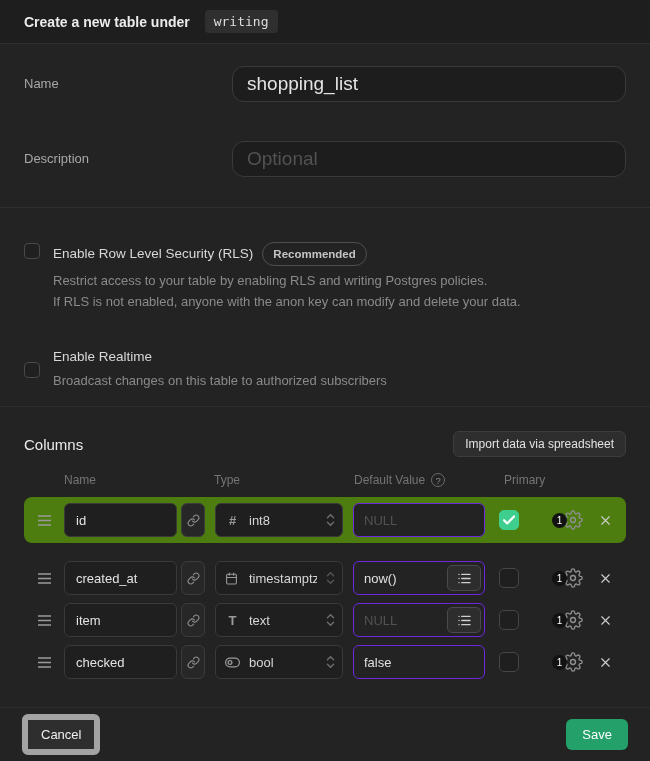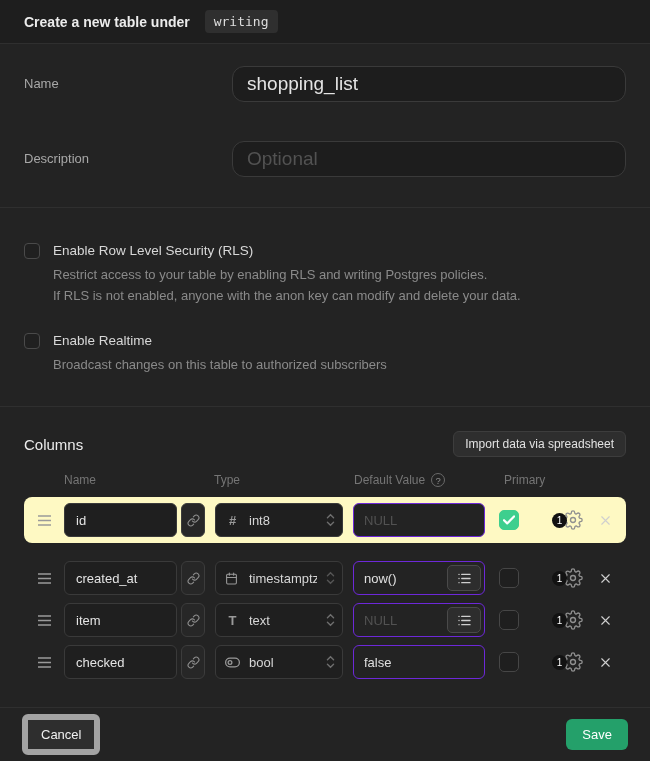--- a/index.html
+++ b/index.html
@@ -25,21 +25,21 @@
   .form-label{width:208px;flex:none;padding-top:10px;font-size:13px;color:#a8a8a8;}
   .text-input{
     flex:1;height:36px;box-sizing:border-box;background:#1d1d1d;border:1px solid #3a3a3a;
     border-radius:12px;color:#e4e4e4;font-size:19px;padding:0 14px;outline:none;
     font-family:"Liberation Sans","DejaVu Sans",sans-serif;
   }
   .text-input::placeholder{color:#525252;}
   
   .section-toggles{flex:none;box-sizing:border-box;height:199px;padding:34px 24px 0;border-bottom:1px solid #2f2f2f;}
   .toggle-group{display:flex;gap:13px;}
-  .toggle-group + .toggle-group{margin-top:26px;}
+  .toggle-group + .toggle-group{margin-top:36px;align-items:center;}
   .checkbox{
     width:16px;height:16px;flex:none;margin-top:1px;box-sizing:border-box;
     border:1px solid #4a4a4a;border-radius:4px;background:#202020;cursor:pointer;
   }
   .toggle-label{font-size:13.5px;line-height:18px;color:#d8d8d8;display:flex;align-items:center;gap:9px;}
   .pill{border:1px solid #4f4f4f;border-radius:999px;font-size:11.5px;color:#c4c4c4;padding:2px 10px;font-weight:700;}
   .toggle-desc{font-size:13px;color:#8a8a8a;line-height:21px;margin-top:4px;}
   
   .section-columns{flex:1;box-sizing:border-box;padding:24px 24px 0;}
   .columns-head{display:flex;justify-content:space-between;align-items:center;height:26px;}
@@ -51,21 +51,21 @@
   .col-headers{position:relative;height:14px;margin-top:16px;font-size:12px;color:#757575;}
   .col-headers .hdr{position:absolute;top:0;white-space:nowrap;}
   .hdr-name{left:40px;}  .hdr-type{left:190px;}  .hdr-default{left:330px;display:flex;align-items:center;gap:6px;}
   .hdr-primary{left:480px;}
   .help-circle{
     width:14px;height:14px;box-sizing:border-box;border:1px solid #6a6a6a;border-radius:50%;
     font-size:9.5px;color:#8f8f8f;display:inline-flex;align-items:center;justify-content:center;
   }
   .rows{margin-top:10px;}
   .col-row{display:flex;align-items:center;height:42px;border-radius:8px;}
-  .col-row.highlight{height:46px;background:#fef9c3;margin-bottom:14px;}
+  .col-row.highlight{height:46px;background:#4d7c0f;margin-bottom:14px;}
   .drag{width:40px;flex:none;display:flex;justify-content:center;cursor:grab;}
   .cell-name{
     width:113px;height:34px;flex:none;box-sizing:border-box;background:#1f1f1f;border:1px solid #3a3a3a;
     border-radius:6px;color:#e4e4e4;font-size:13px;padding:0 11px;outline:none;
     font-family:"Liberation Sans","DejaVu Sans",sans-serif;
   }
   .fk-btn{
     width:24px;height:34px;flex:none;margin-left:4px;background:#272727;border:1px solid #3c3c3c;
     border-radius:6px;display:flex;align-items:center;justify-content:center;cursor:pointer;padding:0;
   }
@@ -135,20 +135,21 @@
       <input class="text-input" placeholder="Optional" style="">
     </div>
   </div>
 
   <div class="section-toggles">
     <div class="toggle-group">
       <span class="checkbox"></span>
       <div>
         <div class="toggle-label">
           <span>Enable Row Level Security (RLS)</span>
+          <span class="pill">Recommended</span>
         </div>
         <div class="toggle-desc">
           <span>Restrict access to your table by enabling RLS and writing Postgres policies.</span><br>
           <span>If RLS is not enabled, anyone with the anon key can modify and delete your data.</span>
         </div>
       </div>
     </div>
     <div class="toggle-group">
       <span class="checkbox"></span>
       <div>

